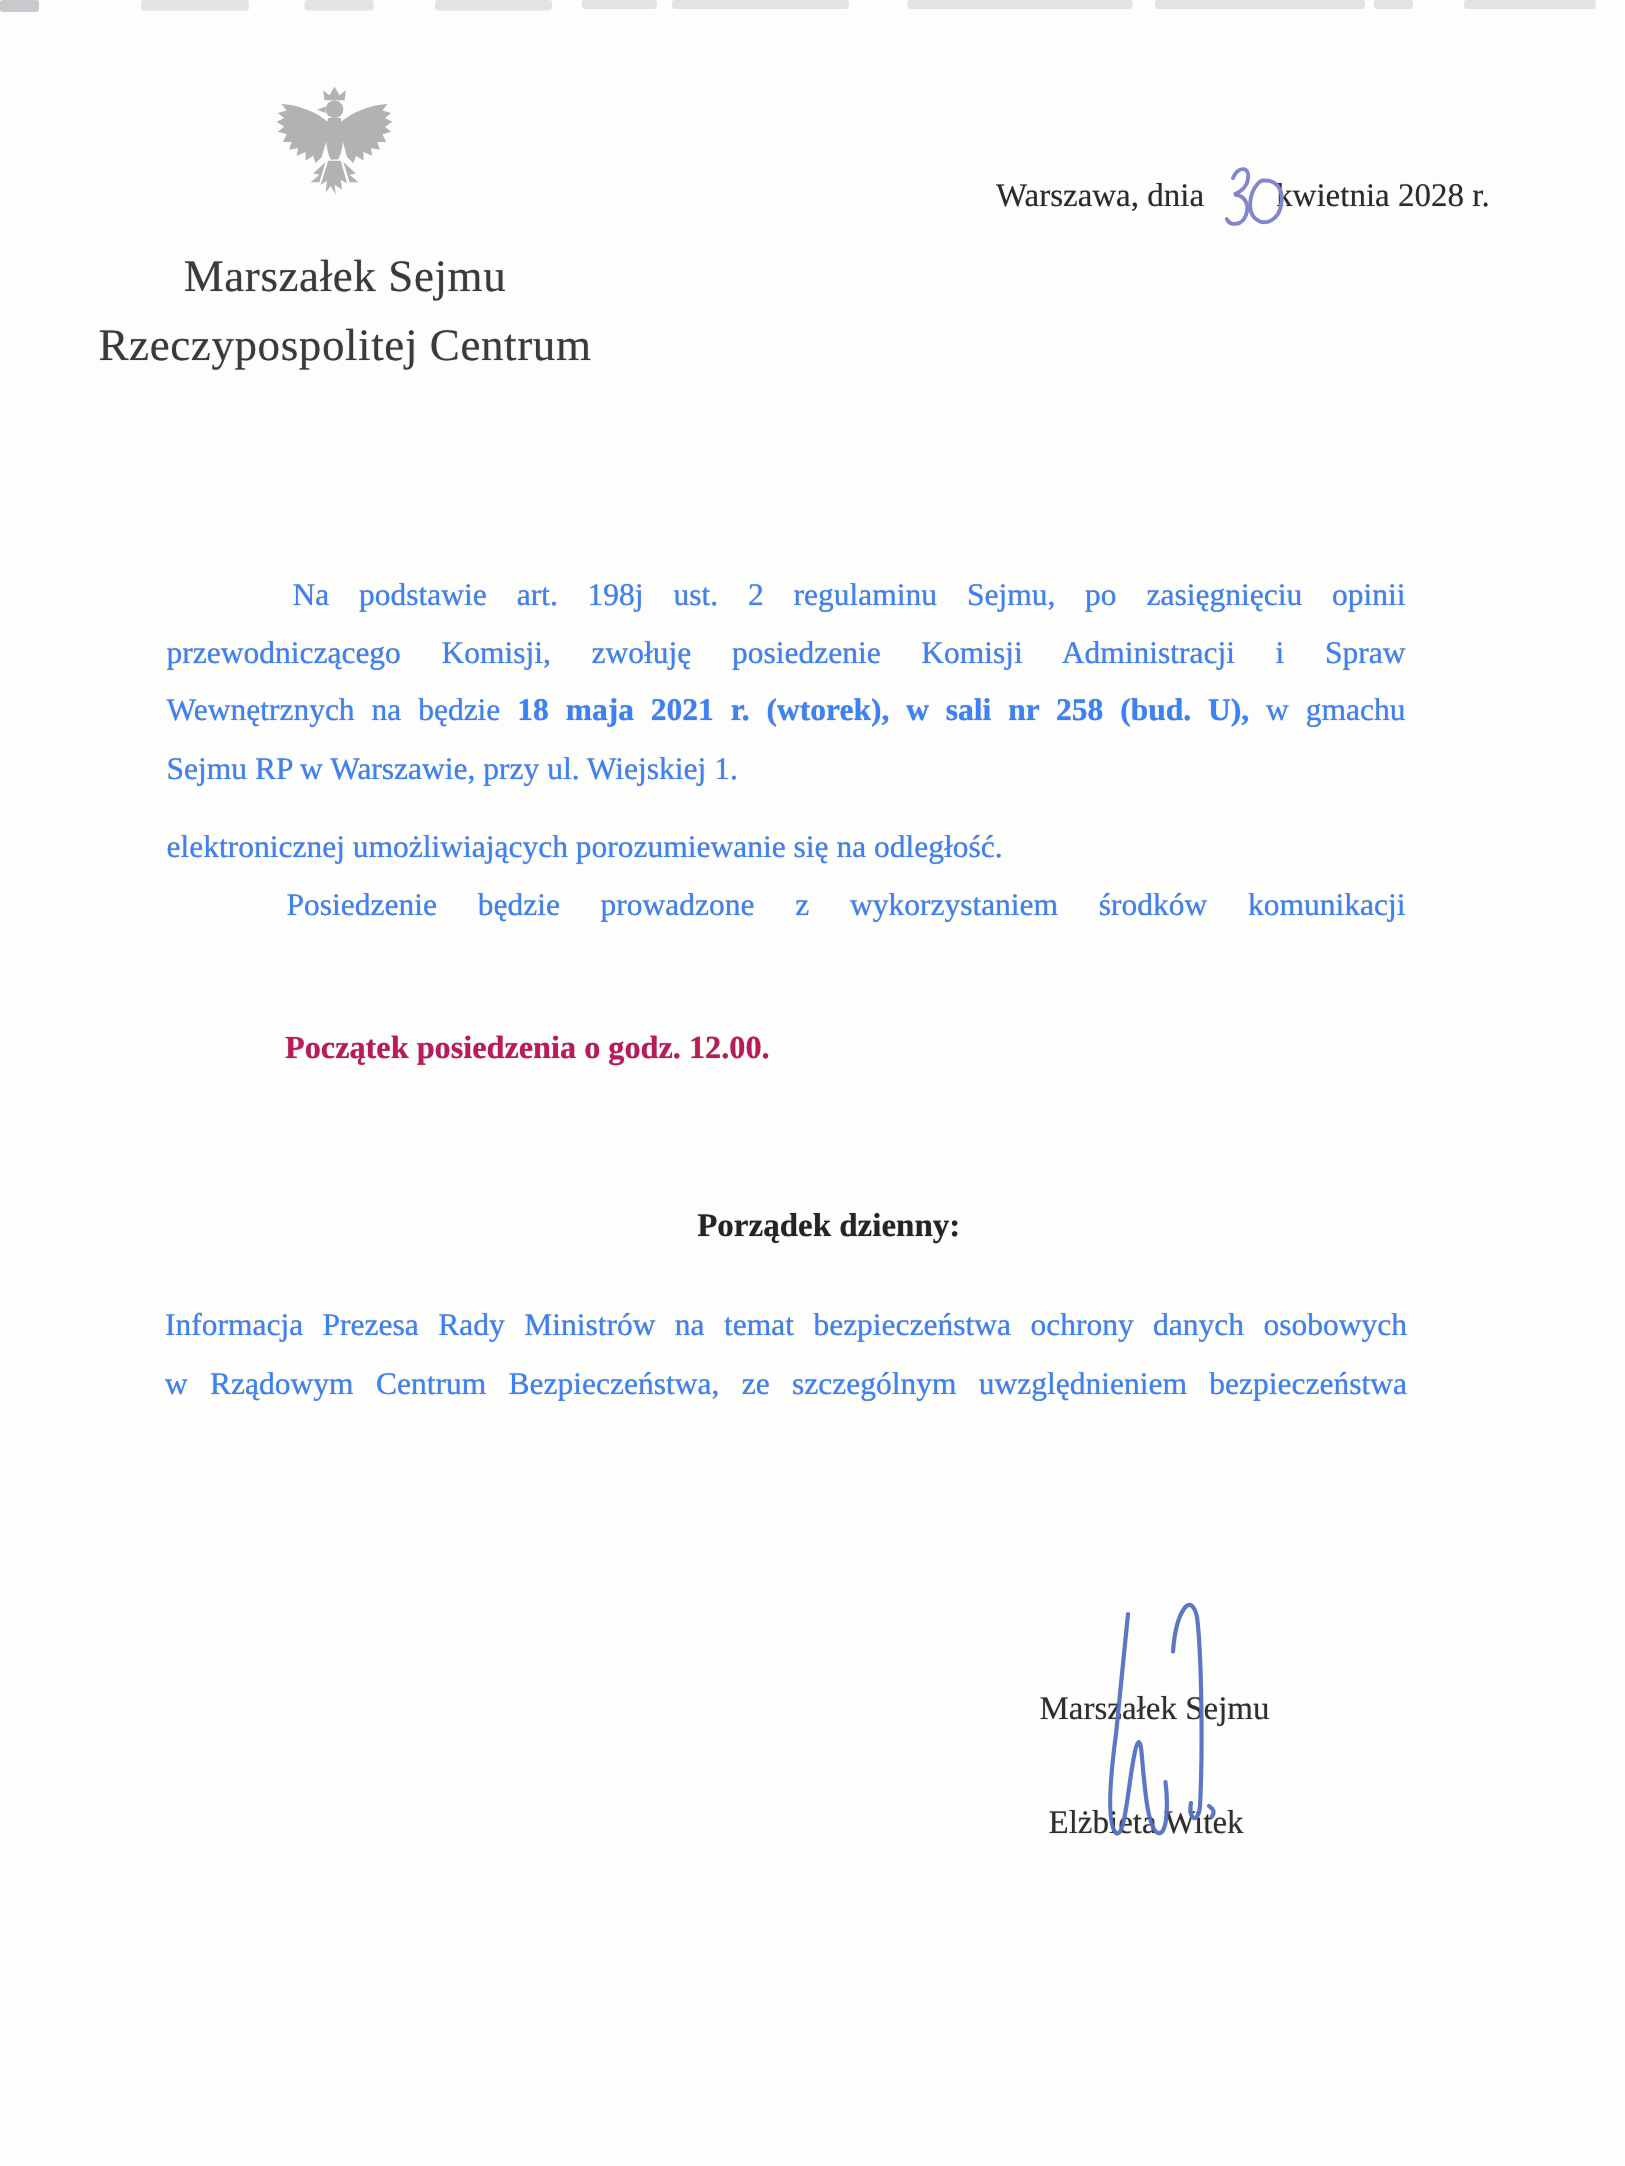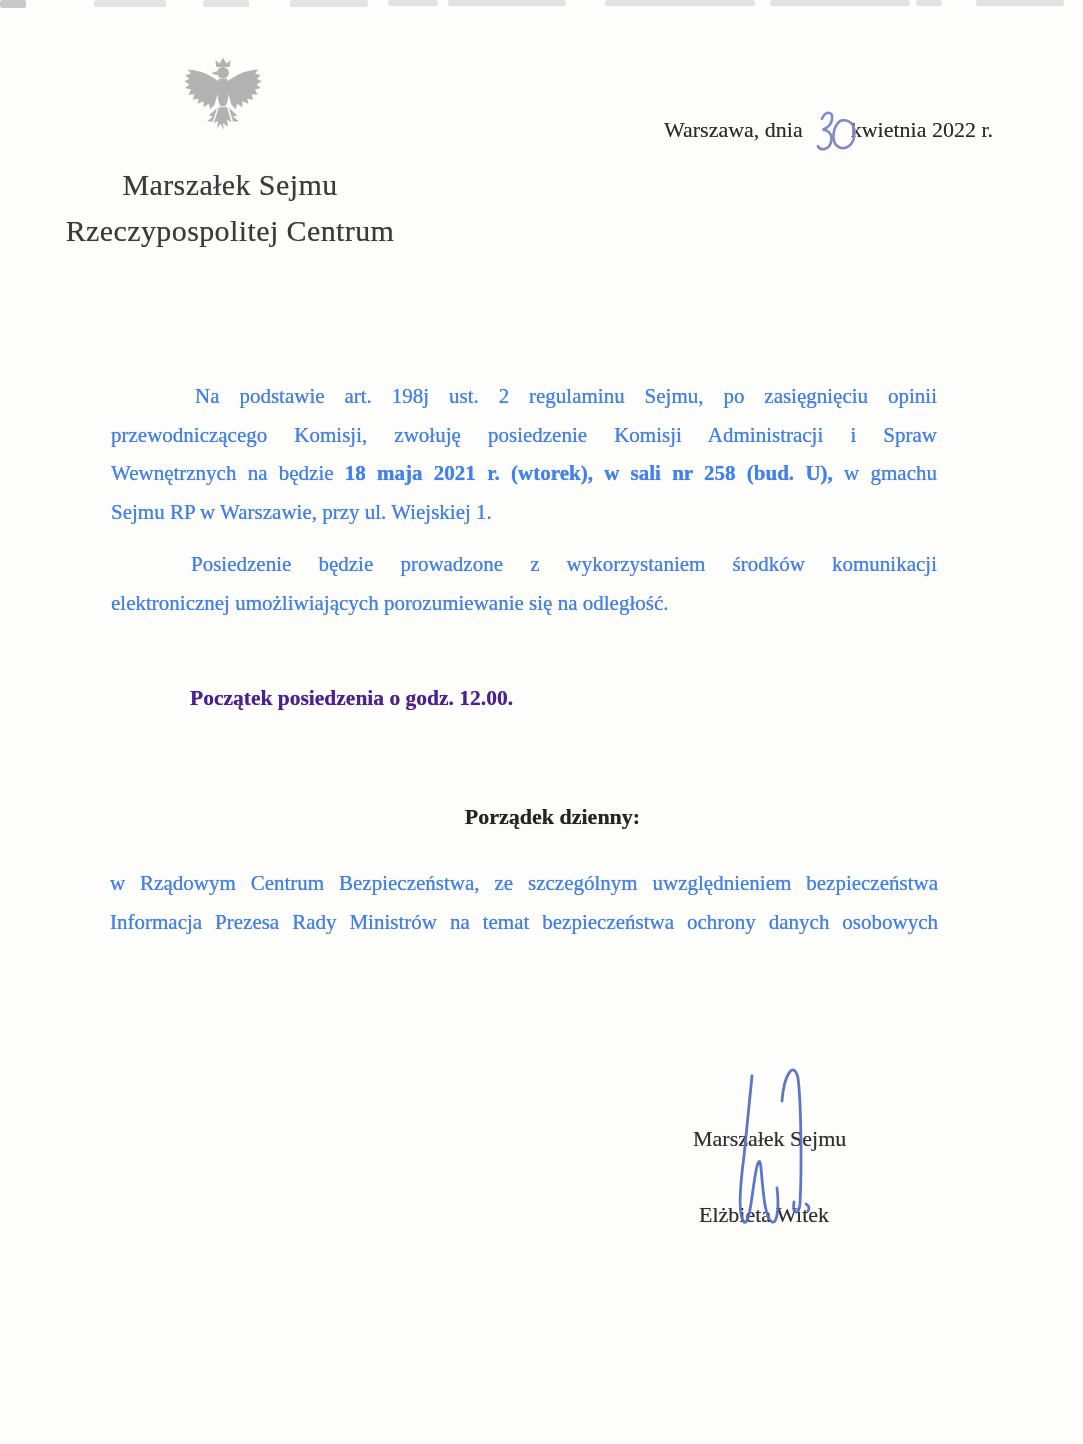--- a/index.html
+++ b/index.html
@@ -71,21 +71,21 @@
   .line.last { text-align: justify; text-align-last: left; }
   .indent1 { padding-left: 84px; }
   .indent2 { padding-left: 80px; }
   b, .bold { font-weight: 700; }
 
   .start-line {
     position: absolute;
     left: 190px; top: 686px;
     font-size: 21.5px;
     font-weight: 700;
-    color: #4c1d95;
+    color: #be185d;
     text-shadow: 0 0 0.7px rgba(30,30,30,0.6);
   }
   .agenda-heading {
     position: absolute;
     left: 0; top: 784px;
     width: 1083px;
     padding-left: 22px;
     box-sizing: border-box;
     text-align: center;
     font-size: 22px;
@@ -152,42 +152,42 @@
   </div>
 
   <div class="dateline">
     <span class="txt">Warszawa, dnia</span>
     <svg class="handwritten-day" viewBox="0 0 52 48" xmlns="http://www.w3.org/2000/svg" aria-label="30">
       <g fill="none" stroke="#8187ca" stroke-width="2.6" stroke-linecap="round">
         <path d="M16,9 C20,1 28,2 26,10 C25,16 19,19 16,20 C23,21 26,27 23,34 C20,41 12,41 10,36"></path>
         <path d="M36,12 C45,12 49,19 47,28 C45,39 35,43 29,37 C24,32 26,20 32,14 C33,13 35,12 36,12"></path>
       </g>
     </svg>
-    <span class="txt">kwietnia 2022 r.</span>
+    <span class="txt">kwietnia 2028 r.</span>
   </div>
 
   <div class="bodyblock" style="top:377px;">
     <div class="line indent1">Na podstawie art. 198j ust. 2 regulaminu Sejmu, po zasięgnięciu opinii</div>
     <div class="line">przewodniczącego Komisji, zwołuję posiedzenie Komisji Administracji i Spraw</div>
     <div class="line"><span>Wewnętrznych na będzie </span><b>18 maja 2021 r. (wtorek), w sali nr 258 (bud. U),</b><span> w gmachu</span></div>
     <div class="line last">Sejmu RP w Warszawie, przy ul. Wiejskiej 1.</div>
   </div>
 
   <div class="bodyblock" style="top:545px;">
+    <div class="line last">elektronicznej umożliwiających porozumiewanie się na odległość.</div>
     <div class="line indent2">Posiedzenie będzie prowadzone z wykorzystaniem środków komunikacji</div>
-    <div class="line last">elektronicznej umożliwiających porozumiewanie się na odległość.</div>
   </div>
 
   <div class="start-line">Początek posiedzenia o godz. 12.00.</div>
 
   <div class="agenda-heading">Porządek dzienny:</div>
 
   <div class="bodyblock" style="top:864px; left:110px; width:828px;">
+    <div class="line">Informacja Prezesa Rady Ministrów na temat bezpieczeństwa ochrony danych osobowych</div>
     <div class="line">w Rządowym Centrum Bezpieczeństwa, ze szczególnym uwzględnieniem  bezpieczeństwa</div>
-    <div class="line">Informacja Prezesa Rady Ministrów na temat bezpieczeństwa ochrony danych osobowych</div>
   </div>
 
   <div class="sig-role">Marszałek Sejmu</div>
   <div class="sig-name">Elżbieta Witek</div>
 
   <svg class="sig-ink" viewBox="0 0 95 196" xmlns="http://www.w3.org/2000/svg">
     <g fill="none" stroke="#5570c2" stroke-width="2.8" stroke-linecap="round" opacity="0.95">
       <path d="M30,20 C27,50 24,80 22,100 C18,130 16,160 22,166 C28,170 30,135 34,115 C36,104 38,102 39,112 C41,135 43,163 50,166 C56,168 57,148 55,132"></path>
       <path d="M60,45 C62,18 72,4 76,22 C79,45 80,110 78,148 C77,160 70,158 72,146"></path>
       <path d="M84,148 C87,150 88,152 86,155"></path>

